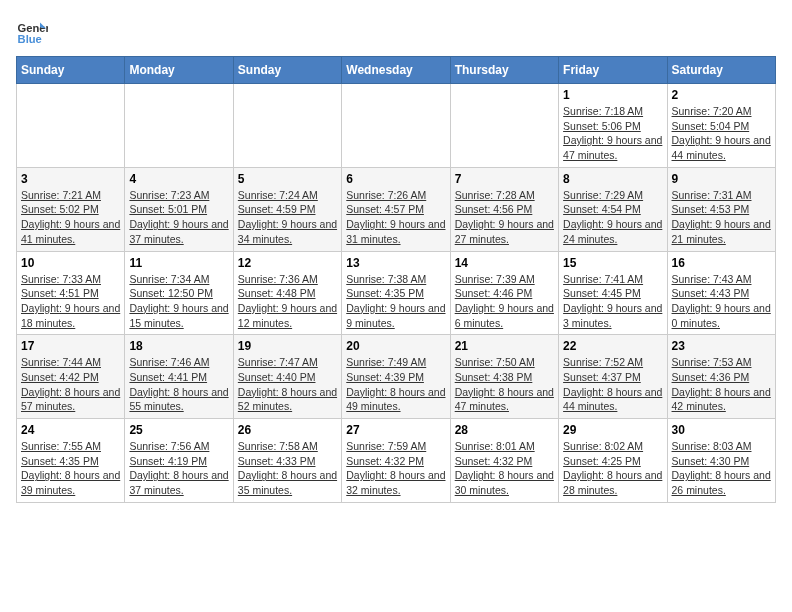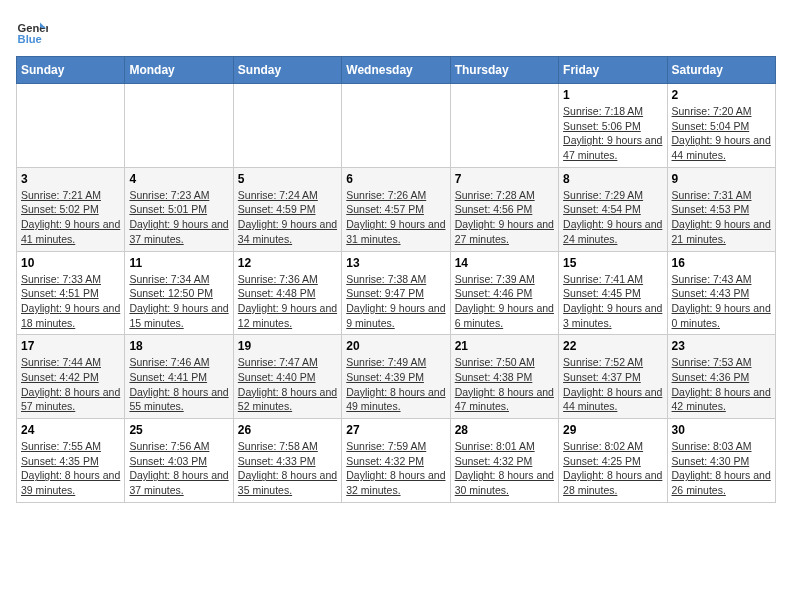--- a/index.html
+++ b/index.html
@@ -183,21 +183,21 @@
         </td>
         <td>
           <span class="day-num">12</span>
           <div class="day-info">Sunrise: 7:36 AM
 Sunset: 4:48 PM
 Daylight: 9 hours and 12 minutes.</div>
         </td>
         <td>
           <span class="day-num">13</span>
           <div class="day-info">Sunrise: 7:38 AM
-Sunset: 9:47 PM
+Sunset: 4:35 PM
 Daylight: 9 hours and 9 minutes.</div>
         </td>
         <td>
           <span class="day-num">14</span>
           <div class="day-info">Sunrise: 7:39 AM
 Sunset: 4:46 PM
 Daylight: 9 hours and 6 minutes.</div>
         </td>
         <td>
           <span class="day-num">15</span>
@@ -259,21 +259,21 @@
       <tr>
         <td>
           <span class="day-num">24</span>
           <div class="day-info">Sunrise: 7:55 AM
 Sunset: 4:35 PM
 Daylight: 8 hours and 39 minutes.</div>
         </td>
         <td>
           <span class="day-num">25</span>
           <div class="day-info">Sunrise: 7:56 AM
-Sunset: 4:03 PM
+Sunset: 4:19 PM
 Daylight: 8 hours and 37 minutes.</div>
         </td>
         <td>
           <span class="day-num">26</span>
           <div class="day-info">Sunrise: 7:58 AM
 Sunset: 4:33 PM
 Daylight: 8 hours and 35 minutes.</div>
         </td>
         <td>
           <span class="day-num">27</span>

